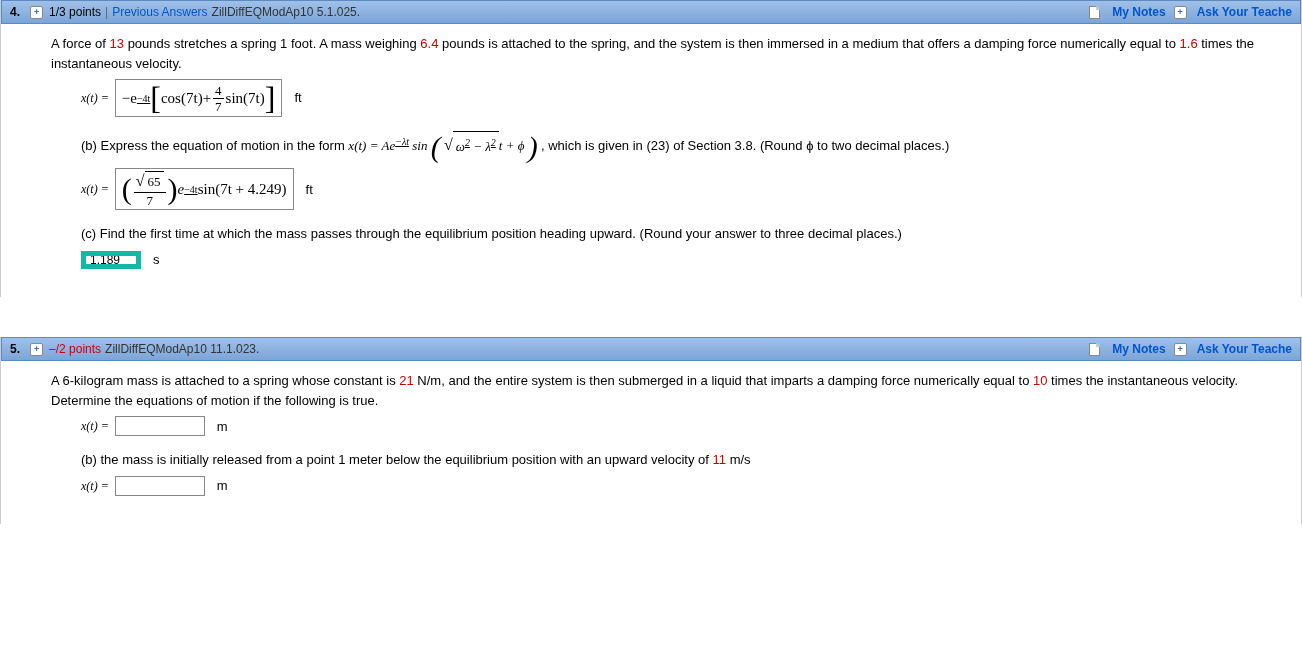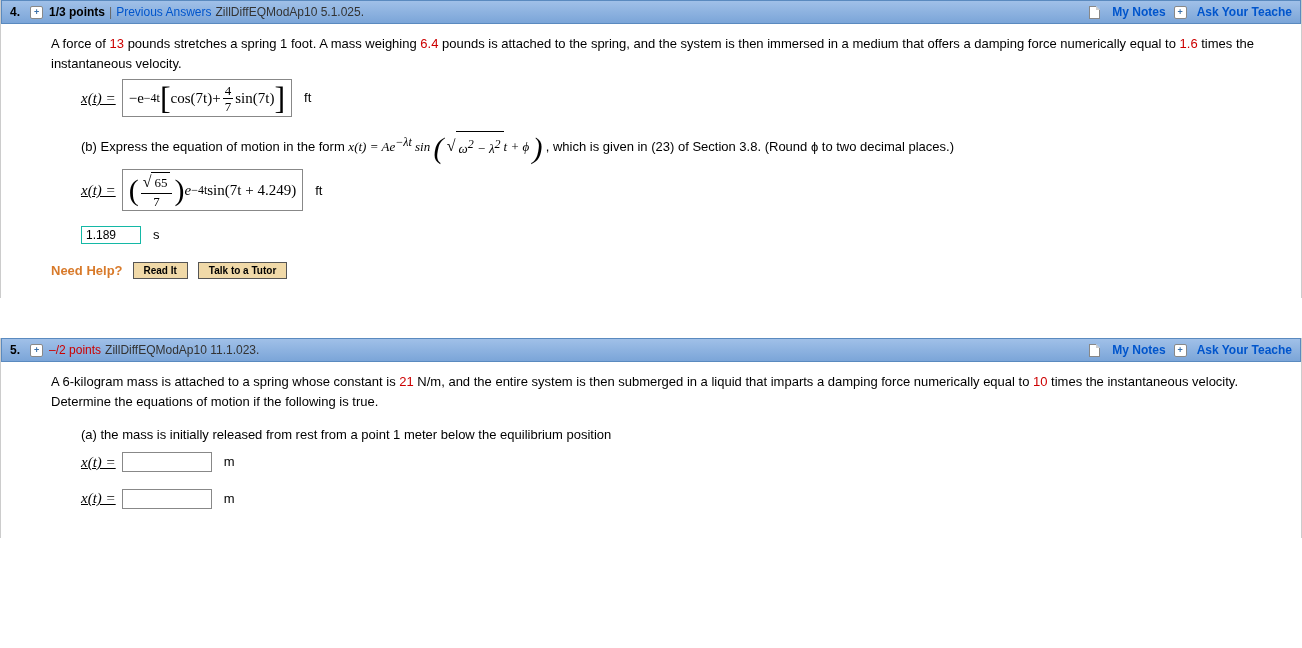--- a/index.html
+++ b/index.html
@@ -36,21 +36,21 @@
     height: 13px;
     display: inline-flex;
     align-items: center;
     justify-content: center;
     font-size: 9px;
     color: #3a6fa8;
     margin-right: 6px;
     font-weight: bold;
     line-height: 1;
   }
-  .points { color: #000; font-weight: bold; }
+  .points { color: #000; font-weight: normal; }
   .points-neg { color: #c00; font-weight: normal; }
   .sep { color: #666; margin: 0 4px; }
   .prev-answers { color: #0055cc; cursor: pointer; }
   .source { color: #333; margin-left: 4px; }
   .header-spacer { flex: 1; }
   .my-notes { color: #0055cc; font-weight: bold; margin-right: 8px; cursor: pointer; display:inline-flex; align-items:center; gap:12px;}
   .ask-teacher { color: #0055cc; font-weight: bold; cursor: pointer; display:inline-flex; align-items:center; gap:4px;}
   .note-icon {
     width:11px; height:13px; background:#fff; border:1px solid #888; position:relative;
   }
@@ -60,33 +60,33 @@
     line-height: 1.5;
   }
   .highlight { color: #c00; }
   .subpart { margin: 14px 0 6px 30px; }
   .answer-row {
     display: flex;
     align-items: center;
     margin: 6px 0 14px 30px;
     gap: 6px;
   }
-  .xt-label { font-style: italic; font-family: 'Times New Roman', serif; font-size:15px;text-decoration:underline;}
+  .xt-label { font-style: italic; font-family: 'Times New Roman', serif; font-size:12px;}
   .formula-box {
     border: 1px solid #888;
     padding: 2px 6px;
     background: #fff;
     font-family: 'Times New Roman', serif;
     font-size: 15px;
     display: inline-flex;
     align-items: center;
     min-height: 38px;
   }
   .small-input {
-    border: 1px solid #14b8a6;
+    border: 5px solid #14b8a6;
     padding: 1px 4px;
     width: 60px;
     height: 18px;
     font-size: 12px;
   }
   .small-input-empty {
     border: 1px solid #888;
     width: 90px;
     height: 20px;
     background: #fff;
@@ -122,21 +122,21 @@
   .frac .den { padding-top: 1px; }
   .sqrt {
     display: inline-flex;
     align-items: center;
   }
   .sqrt-sym { font-size: 16px; }
   .sqrt-body { border-top: 1px solid #000; padding: 3px 3px; }
   .bracket-l, .bracket-r { font-size: 32px; line-height:1; vertical-align:middle;}
   .paren-l, .paren-r { font-size: 30px; line-height:1; vertical-align:middle;}
   .serif { font-family: 'Times New Roman', serif; }
-  .exp { font-size:12px; vertical-align:super;}
+  .exp { font-size:10px; vertical-align:super;text-decoration:underline;}
 </style>
 </head>
 <body>
 
 <div class="question-block">
   <div class="q-header">
     <span class="q-number">4.</span>
     <span class="expand-icon">+</span>
     <span class="points">1/3 points</span>
     <span class="sep">|</span>
@@ -197,30 +197,26 @@
               </span></span>
           <span class="den">7</span>
         </span>
         <span class="paren-r">)</span>
         <span style="font-style:italic">e</span><span class="exp">−4t</span><span>sin</span>
         (<span>7t + 4.249</span>)
       </span>
       <span class="unit">ft</span>
     </div>
 
+    <div class="subpart">(c) Find the first time at which the mass passes through the equilibrium position heading upward. (Round your answer to three decimal places.)</div>
     <div class="answer-row" style="margin-left:30px;">
       <input class="small-input" value="1.189" style="">
       <span class="unit">s</span>
     </div>
 
-    <div class="need-help">
-      <span>Need Help?</span>
-      <button class="help-btn">Read It</button>
-      <button class="help-btn">Talk to a Tutor</button>
-    </div>
   </div>
 </div>
 
 <div class="question-block">
   <div class="q-header">
     <span class="q-number">5.</span>
     <span class="expand-icon">+</span>
     <span class="points-neg">–/2 points</span>
     <span class="source">ZillDiffEQModAp10 11.1.023.</span>
     <span class="header-spacer"></span>
@@ -231,26 +227,28 @@
     <span class="ask-teacher">
         <span class="expand-icon">+</span>
         <span>Ask Your Teache</span>
       </span>
   </div>
   <div class="q-body">
     <div>
       <span>A 6-kilogram mass is attached to a spring whose constant is </span><span class="highlight">21</span><span> N/m, and the entire system is then submerged in a liquid that imparts a damping force numerically equal to </span><span class="highlight">10</span><span> times the instantaneous velocity. Determine the equations of motion if the following is true.</span>
     </div>
 
-    <div class="subpart">(a) the mass is initially released from rest from a point 1 meter below the equilibrium position</div>
     <div class="answer-row">
       <span class="xt-label">x(t) = </span>
       <span class="small-input-empty"></span>
       <span class="unit">m</span>
     </div>
 
+    <div class="subpart">
+      <span>(b) the mass is initially released from a point 1 meter below the equilibrium position with an upward velocity of </span><span class="highlight">11</span><span> m/s</span>
+    </div>
     <div class="answer-row">
       <span class="xt-label">x(t) = </span>
       <span class="small-input-empty"></span>
       <span class="unit">m</span>
     </div>
   </div>
 </div>
 
 </body></html>

